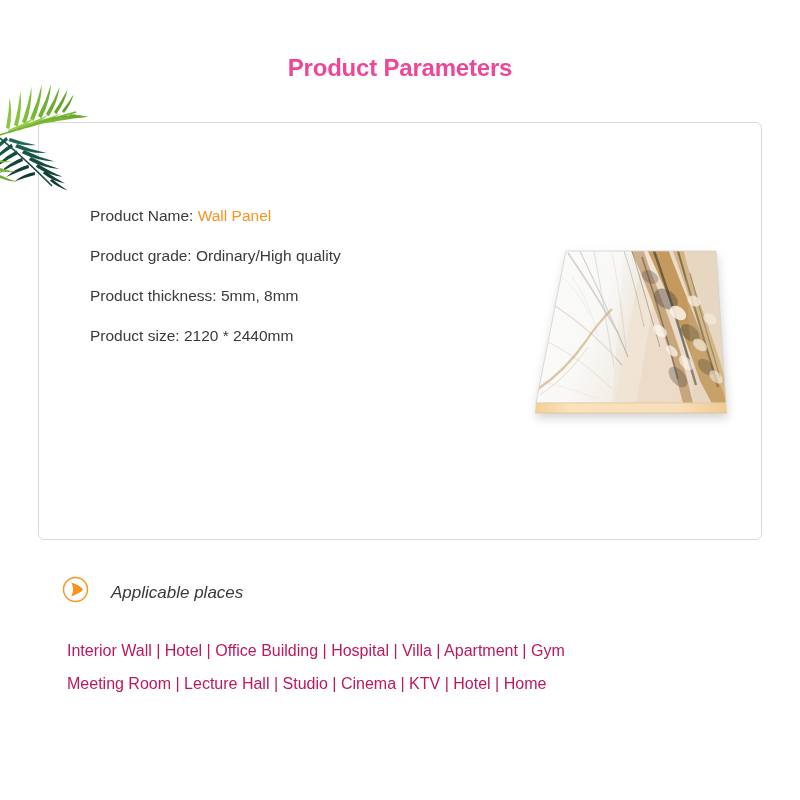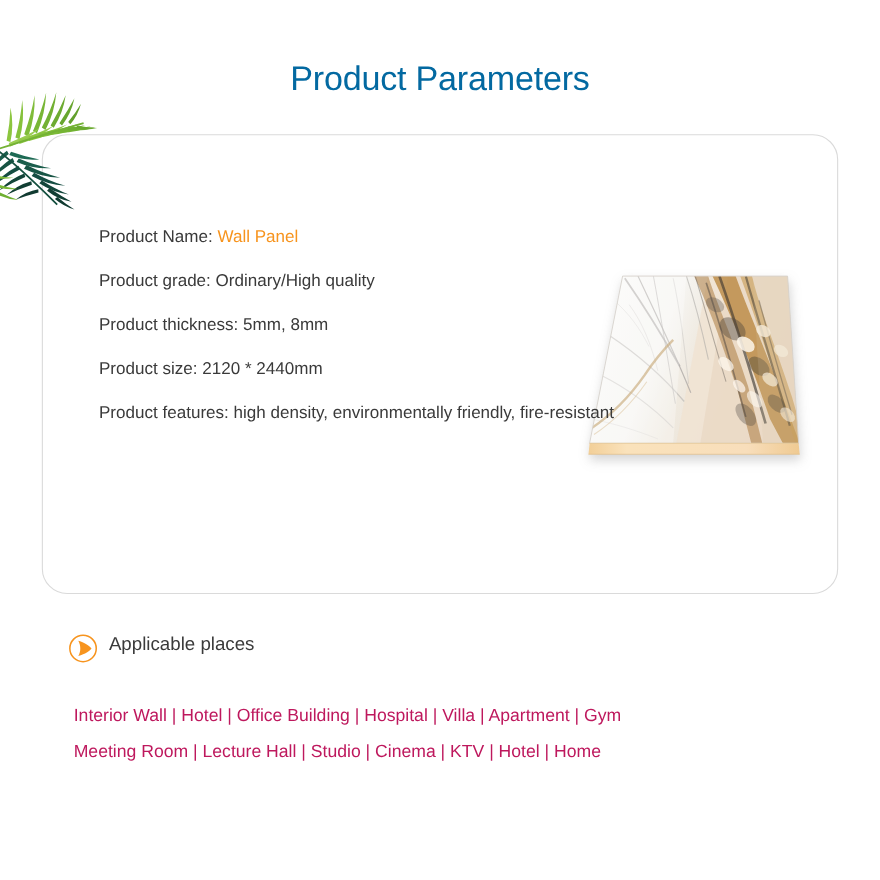--- a/index.html
+++ b/index.html
@@ -16,23 +16,23 @@
     -webkit-font-smoothing: antialiased;
   }
 
   
   .page-title {
     position: absolute;
     left: 0;
     top: 54px;
     width: 800px;
     text-align: center;
-    font-size: 31px;
-    font-weight: normal;
-    color: #0369a1;
+    font-size: 24px;
+    font-weight: bold;
+    color: #ec4899;
     letter-spacing: -0.2px;
   }
 
   
   .palm-decor {
     position: absolute;
     left: -12px;
     top: 82px;
     width: 120px;
     height: 140px;
@@ -42,21 +42,21 @@
 
   
   .spec-card {
     position: absolute;
     left: 38px;
     top: 122px;
     width: 724px;
     height: 418px;
     background: #ffffff;
     border: 1px solid #dadada;
-    border-radius: 23px;
+    border-radius: 6px;
     box-sizing: border-box;
   }
 
   .spec-list {
     position: absolute;
     left: 51px;
     top: 73px;
     width: 640px;
   }
   .spec-row {
@@ -79,22 +79,23 @@
     height: 300px;
     pointer-events: none;
   }
 
   
   .places-head {
     position: absolute;
     left: 62px;
     top: 576px;
     display: flex;
-    align-items: flex-start;
-    gap: 10px;
+    align-items: flex-end;
+    gap: 22px;
+    font-style: italic;
   }
   .places-icon {
     width: 27px;
     height: 27px;
     display: block;
   }
   .places-head-label {
     font-size: 17px;
     color: #3a3a3a;
   }
@@ -352,24 +353,20 @@
       <span>5mm, 8mm</span>
     </div>
 
     <div class="spec-row">
       <span>Product size: </span>
       <span>2120 * 2440mm</span>
     </div>
 
 
 
-    <div class="spec-row">
-      <span>Product features: </span>
-      <span>high density, environmentally friendly, fire-resistant</span>
-    </div>
 
 
   </div>
 </div>
 
 <div class="places-head">
   <span class="places-icon">
     <svg viewBox="0 0 27 27" width="27" height="27">
       <circle cx="13.5" cy="13.5" r="12" fill="#ffffff" stroke="#f7941e" stroke-width="1.4"></circle>
       <path d="M9.2,6.6 C15.6,8.6 19.4,11.2 21.2,13.5 C19.4,15.8 15.6,18.4 9.2,20.4 C10.4,18.1 11,15.8 11,13.5 C11,11.2 10.4,8.9 9.2,6.6 Z" fill="#f7941e"></path>

